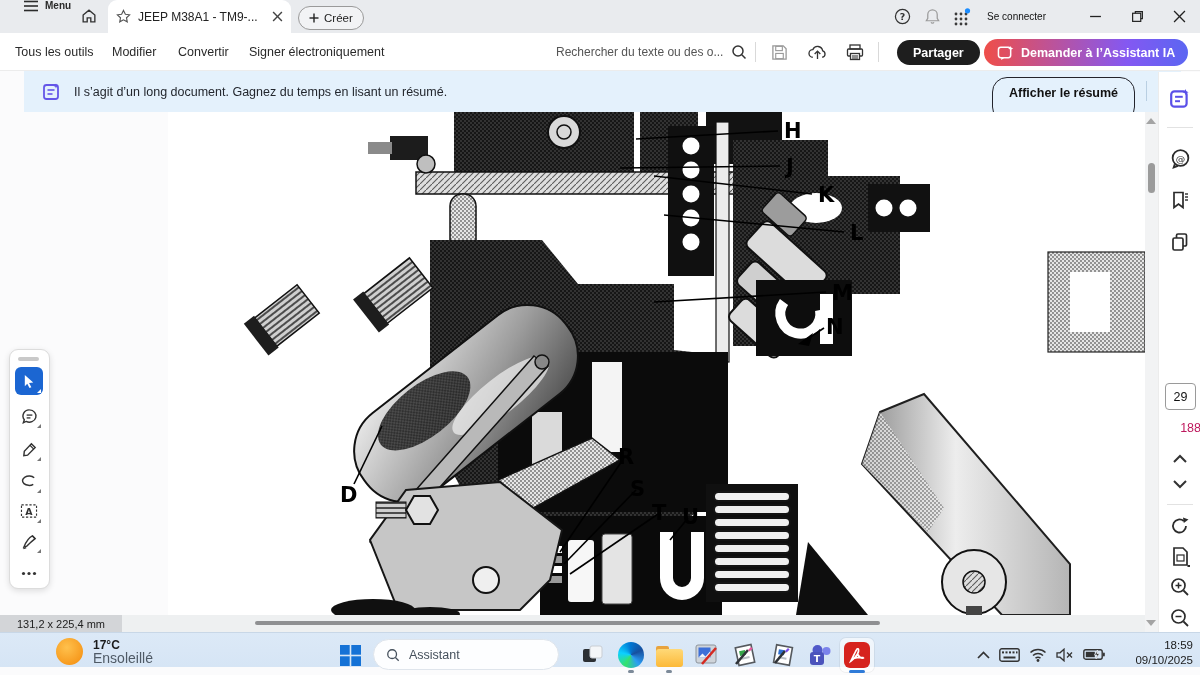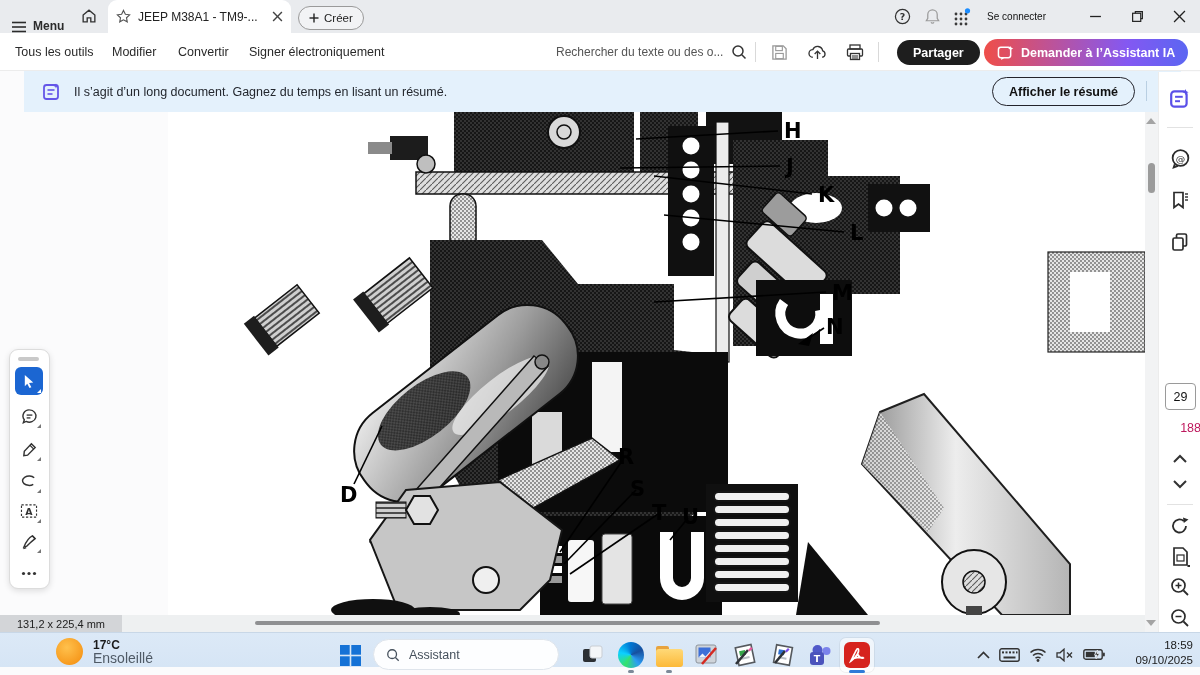--- a/index.html
+++ b/index.html
@@ -1,22 +1,22 @@
 <!DOCTYPE html>
 <html><head>
 <meta charset="utf-8">
 <style>
   html,body{margin:0;padding:0;background:#000;}
   .screen{position:relative;width:1200px;height:675px;overflow:hidden;
     font-family:"Liberation Sans","DejaVu Sans",sans-serif;background:#fbfbfc;}
   svg{display:block}
   
   .titlebar{position:absolute;top:0;left:0;width:1200px;height:33px;background:#e9ebee;}
-  .menu-btn{position:absolute;left:12px;top:0;height:33px;display:flex;align-items:flex-end;gap:7px;
-    font-size:12px;font-weight:bold;color:#2b2b2b;cursor:default;}
+  .menu-btn{position:absolute;left:24px;top:0;height:33px;display:flex;align-items:flex-start;gap:7px;
+    font-size:10px;font-weight:bold;color:#2b2b2b;cursor:default;}
   .home-btn{position:absolute;left:80px;top:7px;}
   .tab{position:absolute;left:108px;top:0;width:183px;height:33px;background:#fff;
     border-radius:9px 9px 0 0;display:flex;align-items:center;gap:7px;padding:10px 8px;box-sizing:border-box;}
   .tab-title{font-size:12px;color:#222;white-space:nowrap;overflow:hidden;text-overflow:ellipsis;flex:1;}
   .create-btn{position:absolute;left:298px;top:6px;height:22px;border:1px solid #9a9a9a;border-radius:12px;
     display:flex;align-items:center;gap:5px;padding:0 10px;font-size:11.5px;color:#222;background:#f2f3f5;}
   .tb-right{position:absolute;right:0;top:0;height:33px;display:flex;align-items:center;}
   .tb-ic{width:30px;height:33px;display:flex;align-items:center;justify-content:center;position:relative;}
   .signin{font-size:10px;color:#111;margin:0 28px 0 10px;}
   .winctl{width:42px;height:33px;display:flex;align-items:center;justify-content:center;color:#222;}
@@ -29,22 +29,22 @@
   .sep{width:1px;height:20px;background:#d9d9d9;}
   .mini-ic{width:30px;height:38px;display:flex;align-items:center;justify-content:center;}
   .share-btn{position:absolute;left:897px;top:7px;height:25px;padding:0 16px;background:#1e1e1e;color:#fff;
     border-radius:13px;display:flex;align-items:center;font-size:12.5px;font-weight:bold;}
   .ai-btn{position:absolute;left:984px;top:6px;height:27px;padding:0 13px;border-radius:14px;color:#fff;
     background:linear-gradient(90deg,#ef4e49 0%,#8458f2 70%,#5b66f2 100%);
     display:flex;align-items:center;gap:7px;font-size:12.5px;font-weight:bold;}
   
   .notice{position:absolute;top:71px;left:0;width:1157px;height:41px;background:#e4f1fc;display:flex;align-items:center;margin-left:24px;}
   .notice-msg{font-size:12.5px;color:#23272e;margin-left:12px;}
-  .notice-btn{position:absolute;left:968px;top:6px;height:27px;padding:0 16px;border:1.5px solid #23232b;border-radius:15px;
-    display:flex;align-items:center;font-size:12.5px;font-weight:bold;color:#111;background:transparent;}
+  .notice-btn{position:absolute;left:968px;top:6px;height:27px;padding:8px 16px;border:1.5px solid #23232b;border-radius:15px;
+    display:flex;align-items:flex-start;font-size:12.5px;font-weight:bold;color:#111;background:transparent;}
   .notice-sep{position:absolute;left:1122px;top:10px;width:1px;height:20px;background:#b9cfe2;}
   .notice-x{position:absolute;left:1130px;top:8px;width:24px;height:24px;display:flex;align-items:center;justify-content:center;}
   
   .main{position:absolute;top:112px;left:0;width:1200px;height:520px;background:#fbfbfc;}
   .page{position:absolute;left:168px;top:0;width:977px;height:503px;background:#fff;}
   
   .palette{position:absolute;left:9px;top:237px;width:39px;height:238px;background:#fff;border:1px solid #dcdcdc;
     border-radius:9px;box-shadow:0 2px 6px rgba(0,0,0,.12);}
   .pal-handle{position:absolute;left:8px;top:7px;width:21px;height:4px;border-radius:2px;background:#c9c9c9;}
   .pal-tool{position:absolute;left:5px;width:28px;height:28px;border-radius:6px;display:flex;align-items:center;justify-content:center;}

